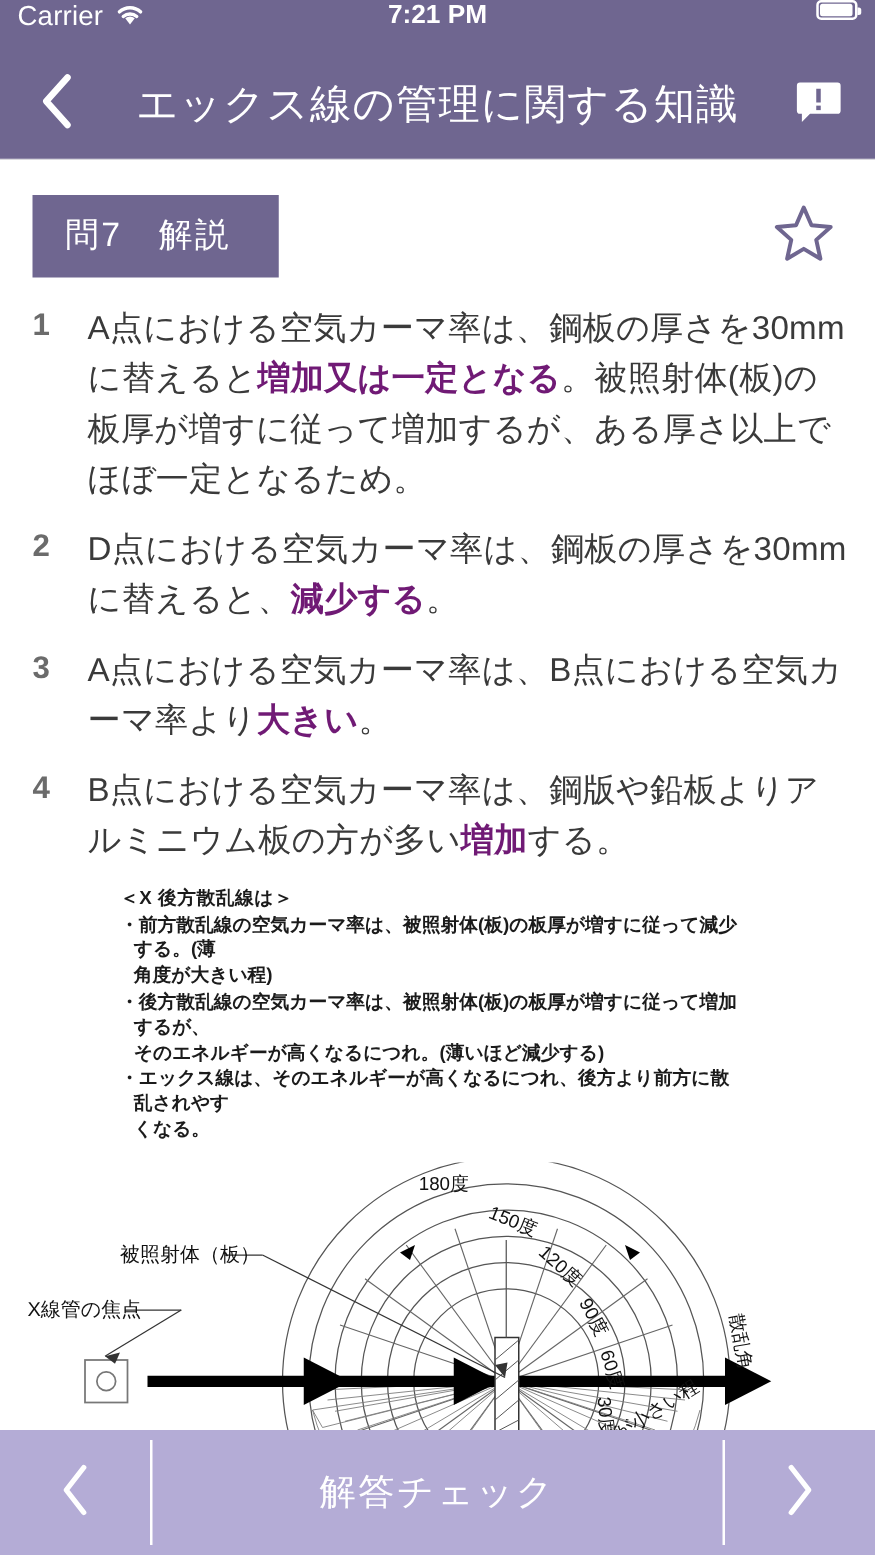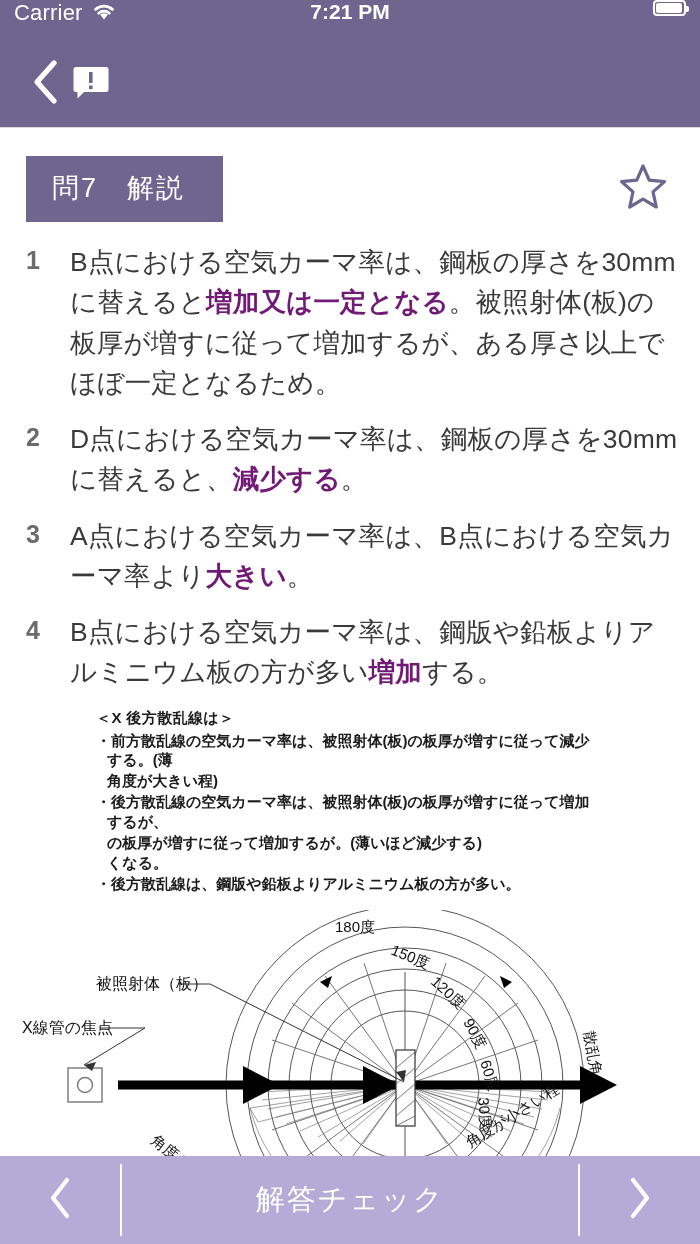--- a/index.html
+++ b/index.html
@@ -78,21 +78,21 @@
     margin-bottom:1px;font-weight:bold;
   }
   .note-line.cont{text-indent:0;padding-left:11px;}
 
   
   .diagram{margin-top:16px;width:700px;height:300px;}
   .diagram svg{display:block;}
 
   
   .bottombar{
-    position:absolute;left:0;bottom:0;width:700px;height:88px;
+    position:absolute;left:0;bottom:0;width:700px;height:100px;
     background:#B4ACD6;display:flex;align-items:stretch;color:#fff;
   }
   .bb-prev,.bb-next{
     width:120px;display:flex;align-items:center;justify-content:center;cursor:pointer;
   }
   .bb-center{
     flex:1;display:flex;align-items:center;justify-content:center;
     font-size:29px;letter-spacing:2px;cursor:pointer;
     border-left:2px solid #fff;border-right:2px solid #fff;
     margin:8px 0;
@@ -121,20 +121,21 @@
 </div>
 
 <div class="navbar">
   <div class="nav-back">
     <span>
       <svg width="30" height="46" viewBox="0 0 30 46">
         <path d="M24 4 L7 23 L24 42" stroke="#ffffff" stroke-width="5.2" fill="none" stroke-linecap="round" stroke-linejoin="round"></path>
       </svg>
     </span>
   </div>
+  <div class="nav-title">エックス線の管理に関する知識</div>
   <div class="nav-info">
     <span>
       <svg width="38" height="38" viewBox="0 0 38 38">
         <path d="M4 4 h30 a2.5 2.5 0 0 1 2.5 2.5 v20 a2.5 2.5 0 0 1 -2.5 2.5 h-22 l-6.5 6.5 v-6.5 h-1.5 a2.5 2.5 0 0 1 -2.5 -2.5 v-20 a2.5 2.5 0 0 1 2.5 -2.5 z" fill="#ffffff"></path>
         <rect x="17" y="9" width="3.6" height="11" fill="#6F6690"></rect>
         <rect x="17" y="22.5" width="3.6" height="3.6" fill="#6F6690"></rect>
       </svg>
     </span>
   </div>
 </div>
@@ -148,21 +149,21 @@
         <path d="M25 4 L31.2 18.2 L46.5 19.6 L35 29.9 L38.3 45 L25 37.1 L11.7 45 L15 29.9 L3.5 19.6 L18.8 18.2 Z" fill="none" stroke="#6F6690" stroke-width="3.2" stroke-linejoin="round"></path>
       </svg>
     </span>
   </div>
 </div>
 
 <div class="explist">
   <div class="exp-item">
     <div class="exp-num">1</div>
     <div class="exp-text">
-      <span>B点における空気カーマ率は、鋼板の厚さを30mmに替えると</span><span class="hl">増加又は一定となる</span><span>。被照射体(板)の板厚が増すに従って増加するが、ある厚さ以上でほぼ一定となるため。</span>
+      <span>A点における空気カーマ率は、鋼板の厚さを30mmに替えると</span><span class="hl">増加又は一定となる</span><span>。被照射体(板)の板厚が増すに従って増加するが、ある厚さ以上でほぼ一定となるため。</span>
     </div>
   </div>
   <div class="exp-item">
     <div class="exp-num">2</div>
     <div class="exp-text">
       <span>D点における空気カーマ率は、鋼板の厚さを30mmに替えると、</span><span class="hl">減少する</span><span>。</span>
     </div>
   </div>
   <div class="exp-item">
     <div class="exp-num">3</div>
@@ -176,23 +177,23 @@
       <span>B点における空気カーマ率は、鋼版や鉛板よりアルミニウム板の方が多い</span><span class="hl">増加</span><span>する。</span>
     </div>
   </div>
 </div>
 
 <div class="notebox">
   <div class="note-title">＜X 後方散乱線は＞</div>
   <div class="note-line">・前方散乱線の空気カーマ率は、被照射体(板)の板厚が増すに従って減少する。(薄</div>
   <div class="note-line cont">角度が大きい程)</div>
   <div class="note-line">・後方散乱線の空気カーマ率は、被照射体(板)の板厚が増すに従って増加するが、</div>
-  <div class="note-line cont">の板厚が増すに従って増加するが。(薄いほど減少する)</div>
+  <div class="note-line cont">そのエネルギーが高くなるにつれ。(薄いほど減少する)</div>
+  <div class="note-line">・エックス線は、そのエネルギーが高くなるにつれ、後方より前方に散乱されやす</div>
   <div class="note-line cont">くなる。</div>
-  <div class="note-line">・後方散乱線は、鋼版や鉛板よりアルミニウム板の方が多い。</div>
 </div>
 
 <div class="diagram">
   <svg width="700" height="300" viewBox="0 0 700 300">
     <g fill="none" stroke="#555" stroke-width="1">
 
       <circle cx="405" cy="175" r="74"></circle>
       <circle cx="405" cy="175" r="95"></circle>
       <circle cx="405" cy="175" r="116"></circle>
       <circle cx="405" cy="175" r="137"></circle>

